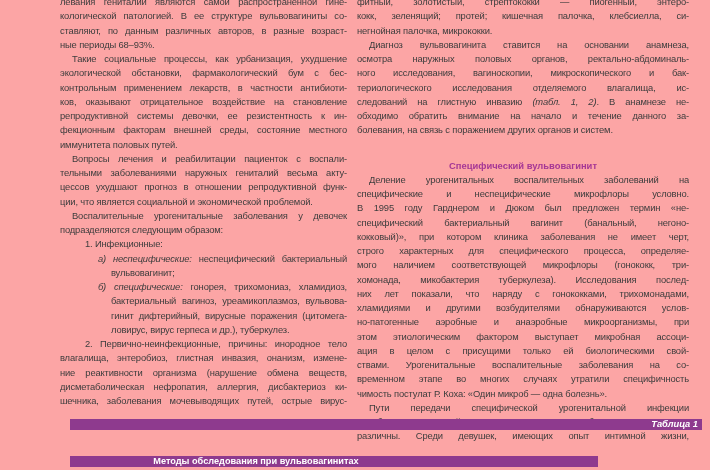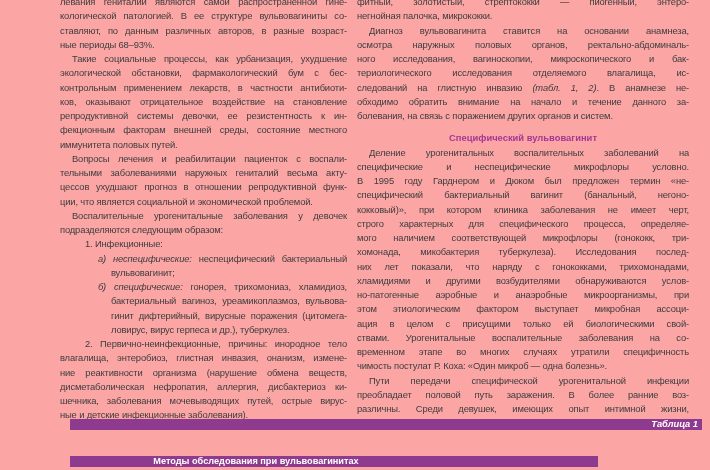--- a/index.html
+++ b/index.html
@@ -11,21 +11,21 @@
   .col{position:absolute;top:-5px;}
   .col-left{left:60px;width:287px;}
   .col-right{left:357px;width:332px;}
   .tl{height:14.25px;line-height:14.25px;overflow:hidden;white-space:nowrap;}
   .j{text-align:justify;text-align-last:justify;}
   .l{text-align:left;text-align-last:left;}
   .p{text-indent:12px;}
   .n{text-indent:25px;}
   .s{text-indent:38px;}
   .h2{text-indent:51px;}
-  .hd{text-align:center;text-align-last:center;font-weight:700;color:var(--heading-magenta,#a53795);margin-top:8px;letter-spacing:0;}
+  .hd{text-align:center;text-align-last:center;font-weight:700;color:var(--heading-magenta,#a53795);margin-top:21px;letter-spacing:0;}
   .it{font-style:italic;}
   .caption-bar{position:absolute;left:70px;top:419px;width:632px;height:11px;background:var(--bar-purple,#8e3a8e);}
   .caption-bar .t{display:block;text-align:right;padding-right:4px;font-style:italic;font-weight:700;font-size:9.3px;line-height:11px;color:var(--bar-text,#fff);letter-spacing:0;}
   .header-bar{position:absolute;left:70px;top:456px;width:528px;height:10.5px;background:var(--bar-purple,#8e3a8e);overflow:hidden;}
   .header-bar .t{display:block;width:372px;text-align:center;font-weight:700;font-size:9.2px;line-height:11.5px;color:var(--bar-text,#fff);letter-spacing:0;}
 </style>
 </head>
 <body>
 
 <div class="page">
@@ -52,24 +52,24 @@
       <div class="tl l h2"><span>вульвовагинит;</span></div>
       <div class="tl j s"><span class="it">б) специфические:</span><span> гонорея, трихомониаз, хламидиоз,</span></div>
       <div class="tl j h2"><span>бактериальный вагиноз, уреамикоплазмоз, вульвова-</span></div>
       <div class="tl j h2"><span>гинит дифтерийный, вирусные поражения (цитомега-</span></div>
       <div class="tl l h2"><span>ловирус, вирус герпеса и др.), туберкулез.</span></div>
       <div class="tl j n"><span>2. Первично-неинфекционные, причины: инородное тело</span></div>
       <div class="tl j"><span>влагалища, энтеробиоз, глистная инвазия, онанизм, измене-</span></div>
       <div class="tl j"><span>ние реактивности организма (нарушение обмена веществ,</span></div>
       <div class="tl j"><span>дисметаболическая нефропатия, аллергия, дисбактериоз ки-</span></div>
       <div class="tl j"><span>шечника, заболевания мочевыводящих путей, острые вирус-</span></div>
-      <div class="tl l"><span>ные и детские инфекционные заболевания).</span></div>
     </div>
   <div class="col col-right">
       <div class="tl j"><span>фитный, золотистый, стрептококки — пиогенный, энтеро-</span></div>
+      <div class="tl j"><span>кокк, зеленящий; протей; кишечная палочка, клебсиелла, си-</span></div>
       <div class="tl l"><span>негнойная палочка, микрококки.</span></div>
       <div class="tl j p"><span>Диагноз вульвовагинита ставится на основании анамнеза,</span></div>
       <div class="tl j"><span>осмотра наружных половых органов, ректально-абдоминаль-</span></div>
       <div class="tl j"><span>ного исследования, вагиноскопии, микроскопического и бак-</span></div>
       <div class="tl j"><span>териологического исследования отделяемого влагалища, ис-</span></div>
       <div class="tl j"><span>следований на глистную инвазию </span><span class="it">(табл. 1, 2)</span><span>. В анамнезе не-</span></div>
       <div class="tl j"><span>обходимо обратить внимание на начало и течение данного за-</span></div>
       <div class="tl l"><span>болевания, на связь с поражением других органов и систем.</span></div>
       <div class="tl hd"><span>Специфический вульвовагинит</span></div>
       <div class="tl j p"><span>Деление урогенитальных воспалительных заболеваний на</span></div>

